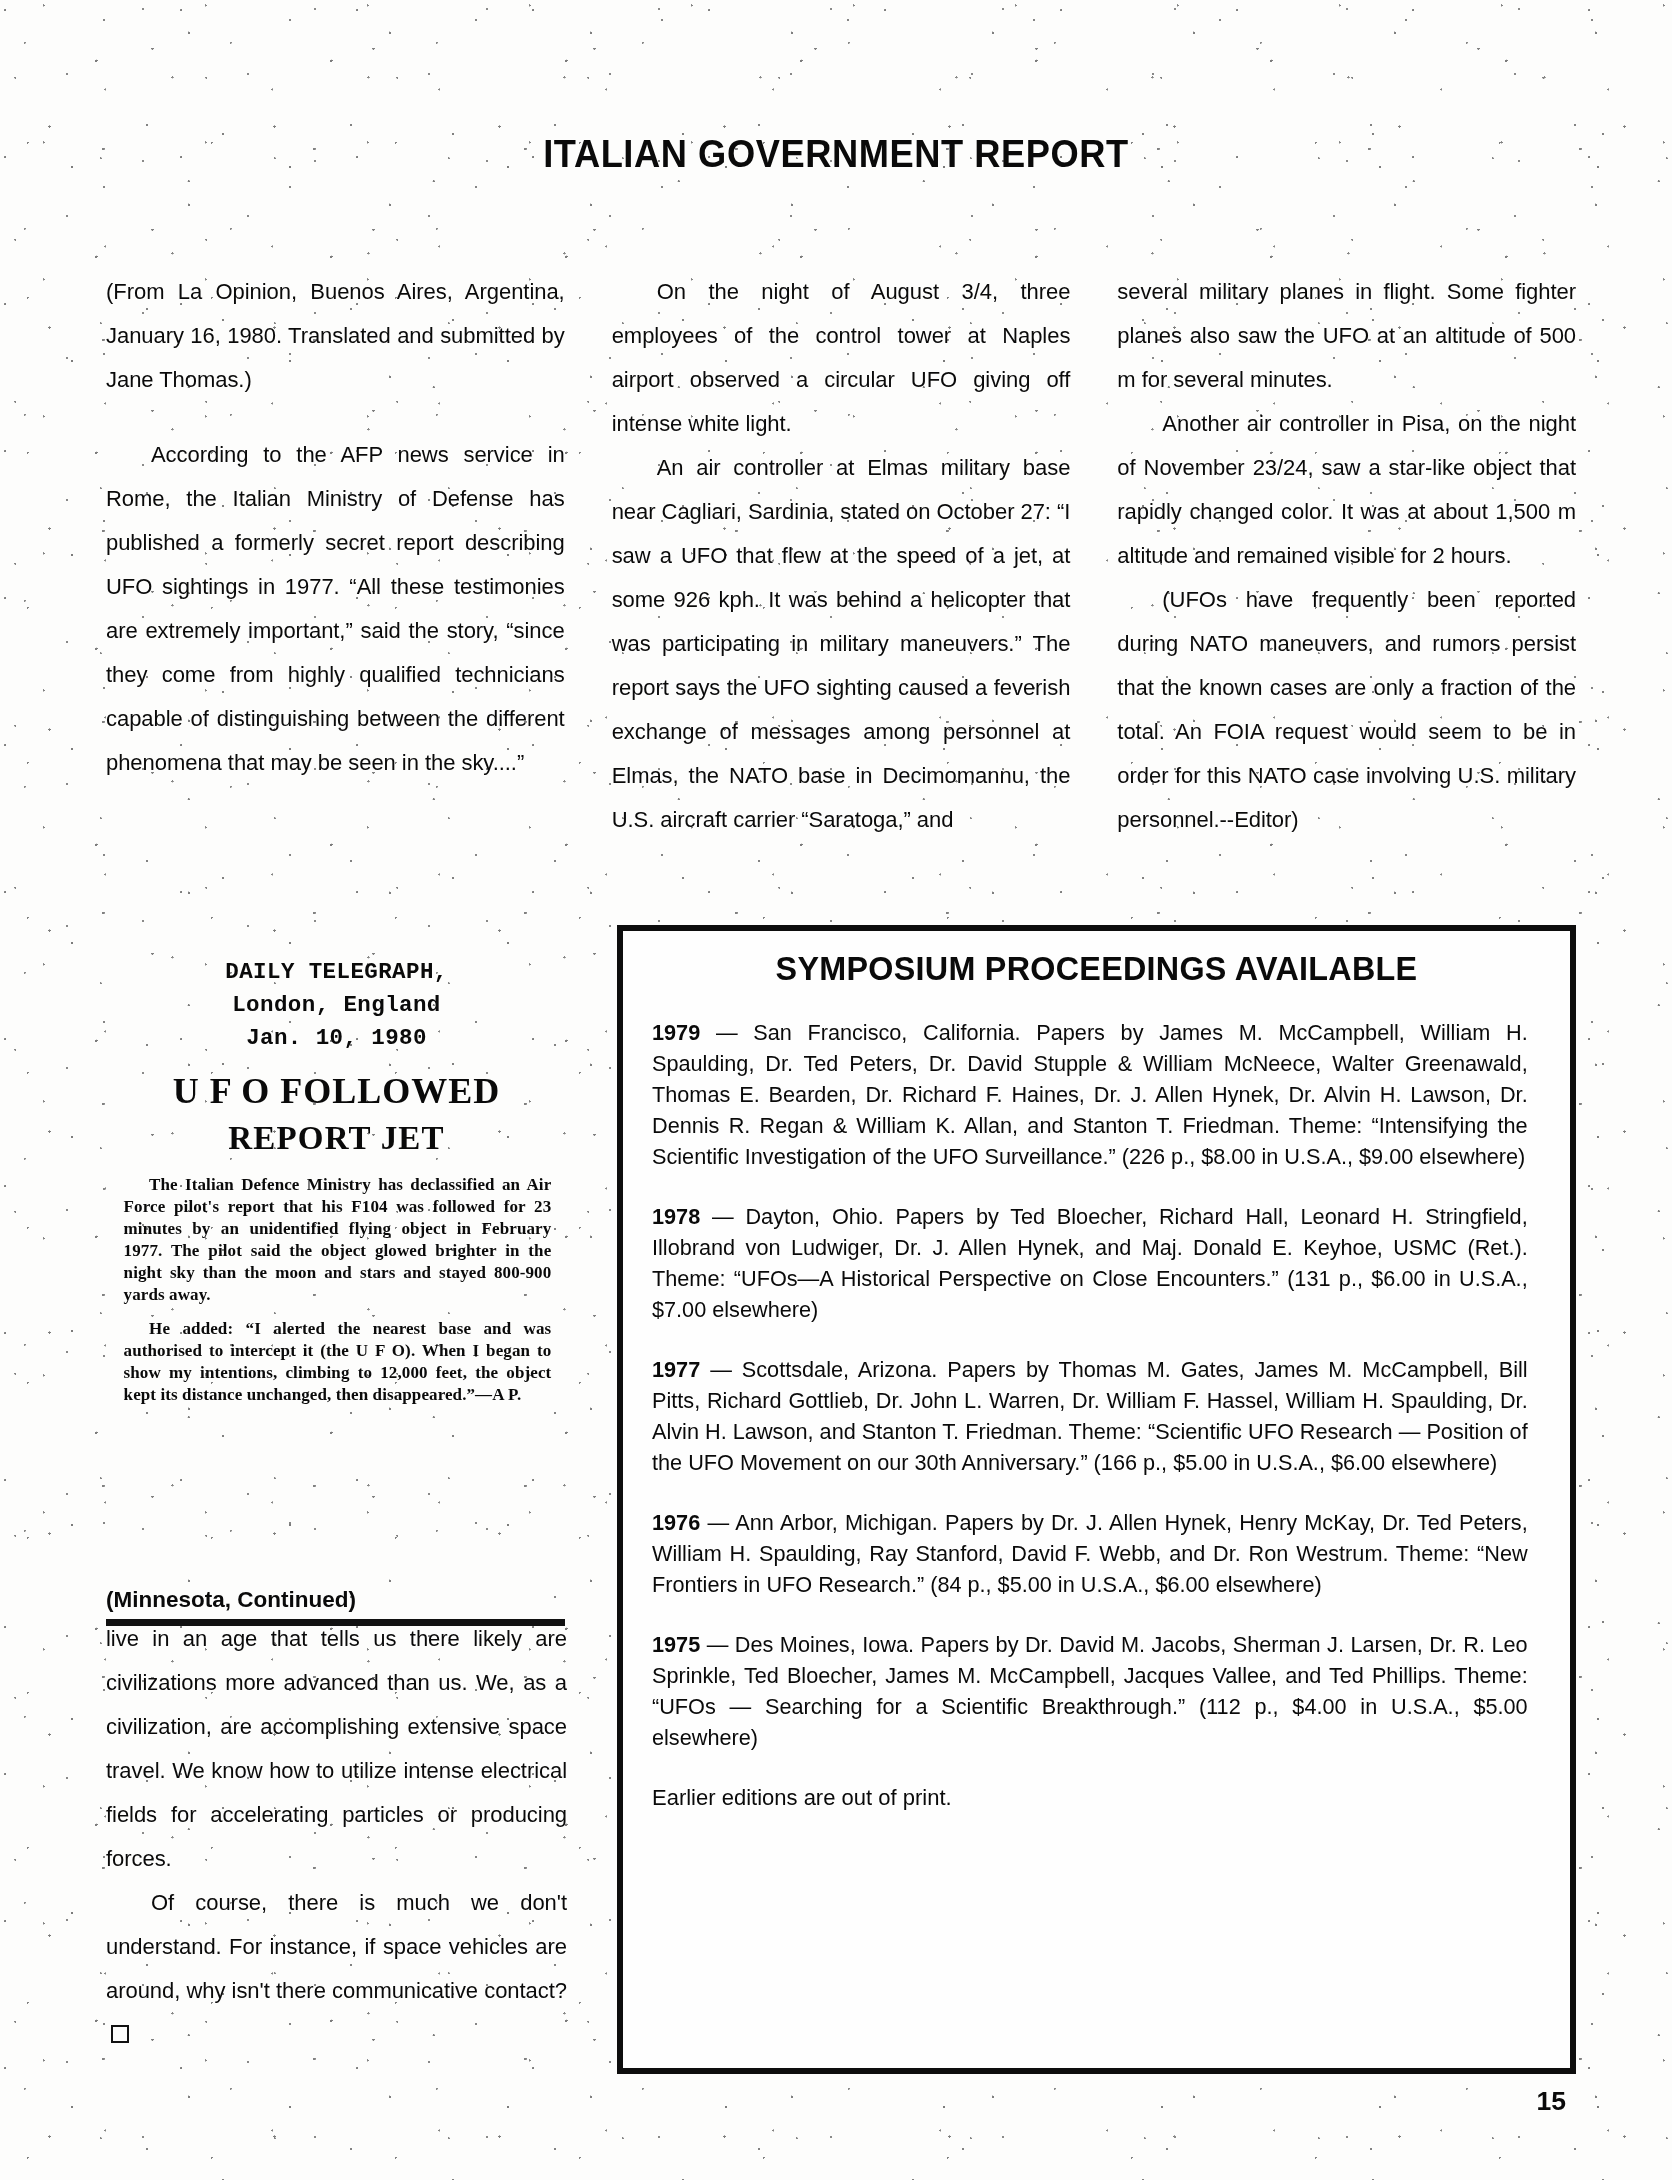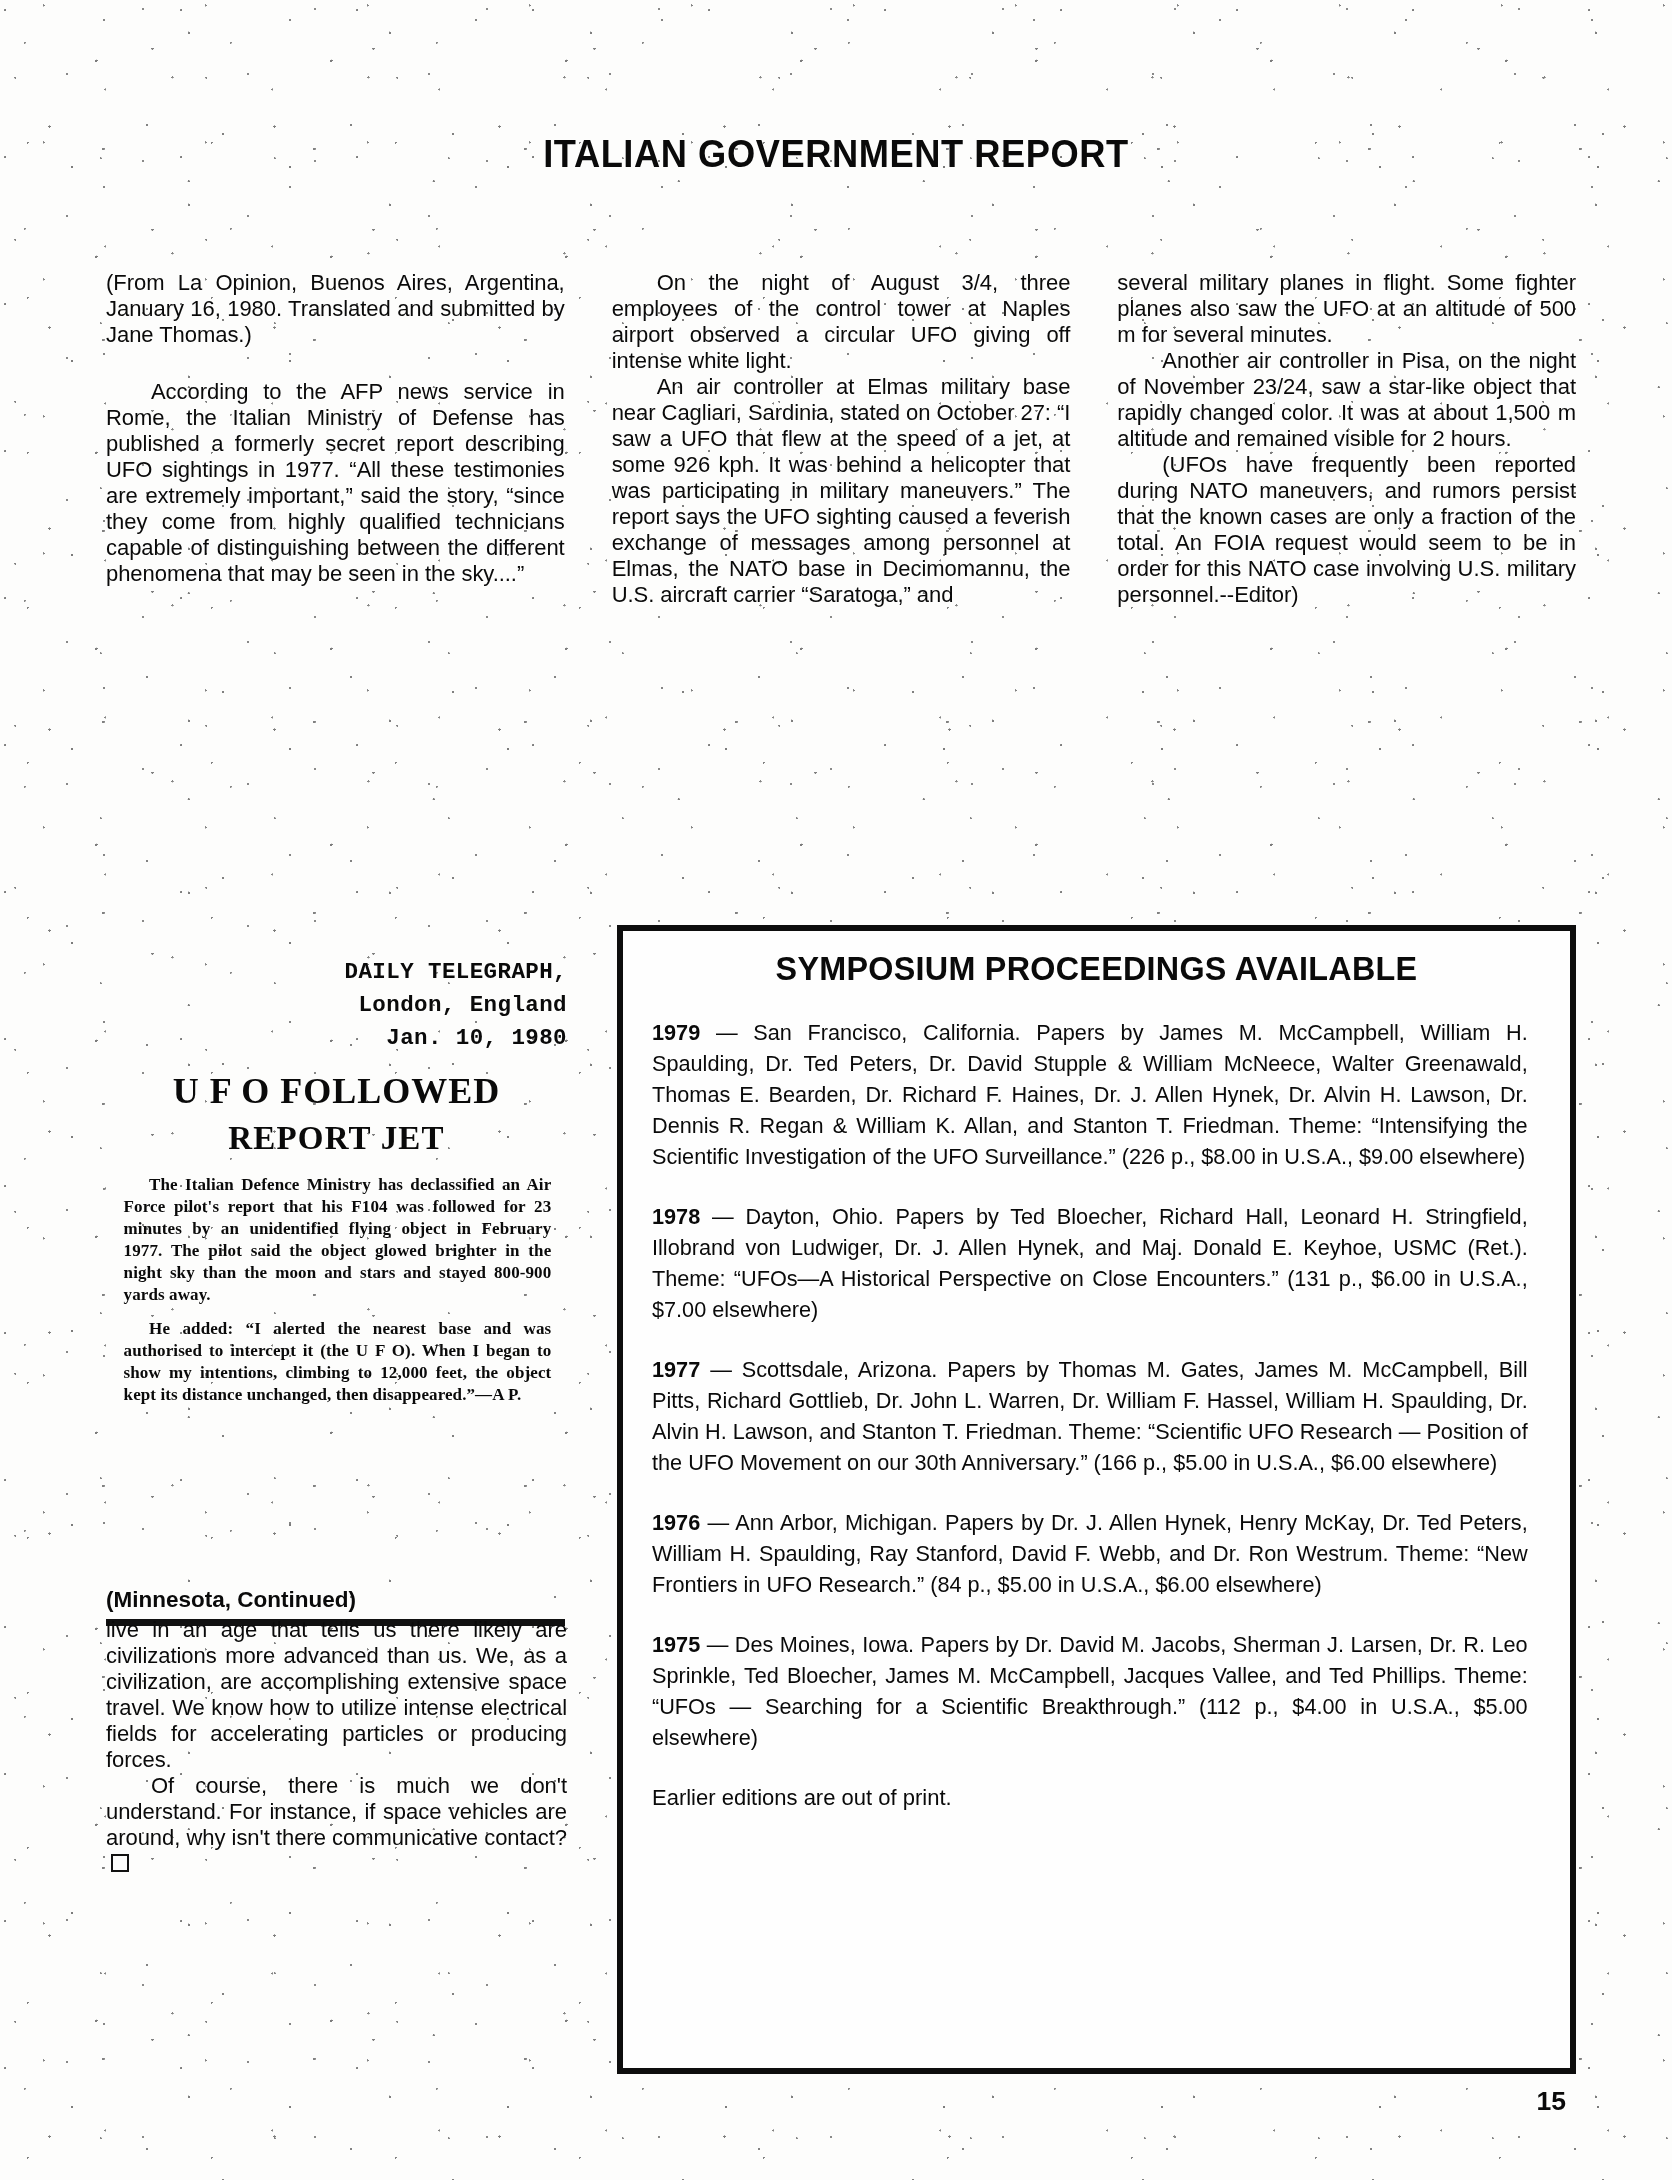--- a/index.html
+++ b/index.html
@@ -70,36 +70,36 @@
     position: absolute;
     left: 106px;
     top: 270px;
     width: 1470px;
     display: flex;
     gap: 47px;
   }
   .top-cols .col { width: 459px; }
   .body-text {
     font-size: 22px;
-    line-height: 26px;
+    line-height: 44px;
     text-align: justify;
     letter-spacing: -0.05px;
   }
   .body-text p { margin: 0; }
   .body-text p.ind { text-indent: 45px; }
 
   
   .clipping {
     position: absolute;
     left: 106px;
     top: 956px;
     width: 461px;
   }
   .clip-masthead {
-    text-align: right;
+    text-align: center;
     font-family: "Liberation Mono", "DejaVu Sans Mono", monospace;
     font-weight: bold;
     font-size: 22.5px;
     line-height: 33px;
     letter-spacing: 0.4px;
   }
   .clip-head1 {
     text-align: center;
     font-family: "Liberation Serif", serif;
     font-weight: bold;

